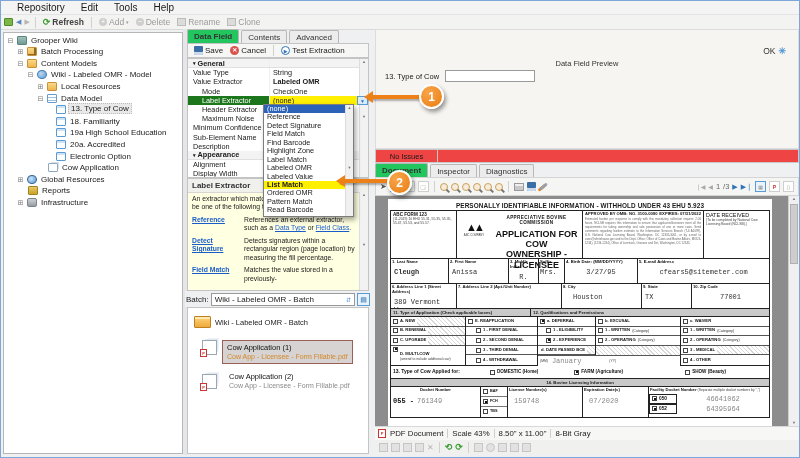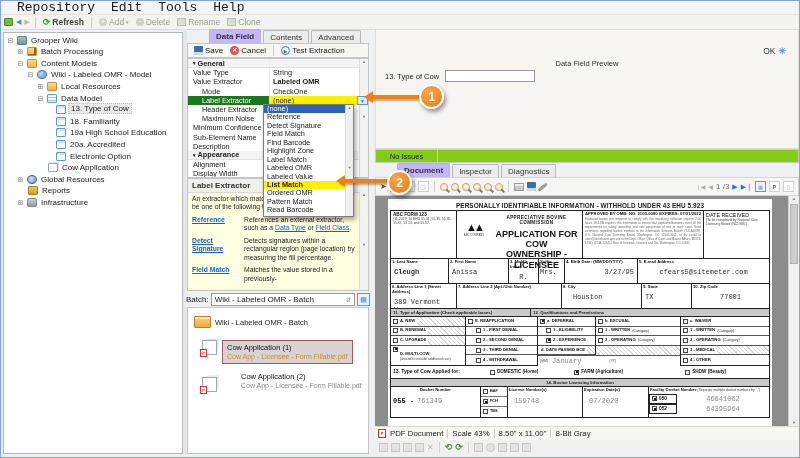--- a/index.html
+++ b/index.html
@@ -2,21 +2,21 @@
 <html><head>
 <meta charset="utf-8">
 <style>
   html,body{margin:0;padding:0;background:#fff;}
   *{box-sizing:border-box;}
   .win{position:relative;width:800px;height:458px;background:#eef0f2;border:1px solid #7da7d9;
        font-family:"Liberation Sans",sans-serif;font-size:9px;color:#1a1a1a;overflow:hidden;}
   
   .menubar{position:absolute;left:0;top:0;right:0;height:14px;background:#f4f4f4;border-bottom:1px solid #e3e3e3;
            display:flex;align-items:center;padding-left:8px;}
-  .menubar span{padding:0 8px;font-size:13px;font-family:Liberation Mono, monospace;}
+  .menubar span{padding:0 8px;font-size:10px;}
   .toolbar{position:absolute;left:0;top:14px;right:0;height:15px;background:#f3f3f1;border-bottom:1px solid #d9d9d9;
            display:flex;align-items:center;gap:3px;padding-left:3px;font-size:8.5px;color:#444;}
   .tbtn{display:flex;align-items:center;gap:2px;padding:0 2px;}
   .tbtn.dis{color:#9a9a9a;}
   .vsep{width:1px;height:11px;background:#d0d0d0;margin:0 2px;}
   .ic{display:inline-block;flex:none;}
   .ic-winback{width:9px;height:8px;background:#7ab648;border:1px solid #4e8b2a;border-radius:1px;}
   .ic-nav{font-size:7px;color:#5b87c5;}
   .ic-nav.dis{color:#b5b5b5;}
   .ic-refresh{color:#3e9c35;font-size:9px;font-weight:bold;}
@@ -37,21 +37,21 @@
   .i-model{background:radial-gradient(circle at 35% 35%,#bcd8f0,#5a9bd5);border:1px solid #3d7ab5;border-radius:50%;}
   .i-table{background:repeating-linear-gradient(#fff 0 2px,#9cc3e5 2px 3px);border:1px solid #6699cc;}
   .i-field{background:#fff;border:1px solid #5a9bd5;box-shadow:inset 0 2px 0 #cfe3f5;}
   .i-docs{background:#fff;border:1px solid #8fa8c0;box-shadow:2px -2px 0 -1px #d7e2ee;}
   .i-globe{background:radial-gradient(circle at 40% 40%,#cfe6f8,#4d8fd0);border:1px solid #33679b;border-radius:50%;}
   .i-infra{background:linear-gradient(#cfd3d8,#959ba3);border:1px solid #7c828a;border-radius:2px;}
   .i-report{background:linear-gradient(#e8c96a,#c9a227);border:1px solid #a3831c;}
   
   .tabstrip{position:absolute;display:flex;align-items:flex-end;font-size:8px;}
   .tab{padding:2px 6px 1px;background:#ececec;border:1px solid #b8b8b8;border-bottom:none;margin-right:2px;border-radius:2px 2px 0 0;color:#333;}
-  .tab.active{background:#c4b5fd;font-weight:bold;padding-bottom:2px;margin-left:22px;}
+  .tab.active{background:#22c55e;font-weight:bold;padding-bottom:2px;}
   .editbar{position:absolute;left:186px;top:42px;width:182px;height:15px;background:#f6f6f4;border:1px solid #c4c4c4;
            display:flex;align-items:center;gap:3px;padding:0 4px;font-size:8px;}
   .ic-floppy{width:9px;height:9px;background:#3a6ea5;border-radius:1px;box-shadow:inset 0 -3px 0 #c9d8ea;}
   .ic-cancel{width:9px;height:9px;background:#d9534f;border-radius:50%;color:#fff;font-size:6px;line-height:9px;text-align:center;font-weight:bold;}
   .ic-play{width:9px;height:9px;background:#fff;border:1px solid #2e75b6;border-radius:50%;color:#2e75b6;font-size:5px;line-height:8px;text-align:center;}
   
   .propgrid{position:absolute;left:186px;top:57px;width:182px;height:120px;background:#fff;border:1px solid #c4c4c4;overflow:hidden;}
   .prow{display:flex;height:9.2px;align-items:center;font-size:7.3px;}
   .prow .pl{width:82px;padding-left:5px;border-right:1px solid #eee;height:100%;display:flex;align-items:center;white-space:nowrap;}
   .prow .pv{flex:1;padding-left:3px;height:100%;display:flex;align-items:center;white-space:nowrap;}
@@ -90,21 +90,21 @@
   .bdoc.sel .box{background:#d6d3d2;border:1px solid #9c5f57;}
   .bdoc.sel .t2{color:#d2882a;}
   
   .preview{position:absolute;left:374px;top:28px;width:424px;height:120px;background:#f7f5f2;border:1px solid #dcdcdc;}
   .okzone{position:absolute;right:12px;top:16px;font-size:8.5px;color:#333;display:flex;gap:3px;align-items:center;}
   .ic-collapse{color:#5b9bd5;font-weight:bold;font-size:9px;}
   .pvtitle{position:absolute;left:0;right:0;top:29px;text-align:center;font-size:7.5px;color:#333;}
   .fieldrow{position:absolute;left:9px;top:40px;display:flex;align-items:center;gap:6px;font-size:7.5px;}
   .fieldrow input{width:90px;height:12px;border:1px solid #9a9a9a;background:#fff;}
   
-  .issues{position:absolute;left:374px;top:148px;width:424px;height:14px;background:#84cc16;border:1px solid #c8c8c8;display:flex;font-size:7.5px;}
+  .issues{position:absolute;left:374px;top:148px;width:424px;height:14px;background:#ef4444;border:1px solid #c8c8c8;display:flex;font-size:7.5px;}
   .issues .cell1{width:62px;border-right:1px solid #c8c8c8;display:flex;align-items:center;justify-content:center;}
   .docbar{position:absolute;left:374px;top:176px;width:424px;height:19px;background:#f5f5f3;border:1px solid #d4d4d4;display:flex;align-items:center;gap:3px;padding:0 4px;}
   .mag{width:8px;height:8px;border:1.6px solid #caa05a;border-radius:50%;position:relative;background:#f6ecd9;}
   .mag::after{content:"";position:absolute;width:4px;height:1.6px;background:#777;right:-3px;bottom:-2px;transform:rotate(45deg);}
   .ic-printer{width:10px;height:8px;background:#c9c9c9;border:1px solid #9a9a9a;box-shadow:inset 0 2px 0 #efefef;}
   .ic-wrench{width:9px;height:3px;background:#9aa0a6;transform:rotate(-40deg);border-radius:2px;box-shadow:-2px 0 0 #e8821e;}
   .pgnav{margin-left:auto;display:flex;align-items:center;gap:3px;font-size:7.5px;color:#666;}
   .nv{font-size:6px;color:#a8a8a8;}
   .nv.blue{color:#2e75b6;font-size:7px;}
   .tgl{width:11px;height:11px;border:1px solid #cfcfcf;background:#fff;font-size:5px;text-align:center;line-height:10px;color:#888;}
@@ -378,21 +378,21 @@
     </div>
     <div class="bdoc sel" style="left:14px;top:32px;display:flex;gap:5px;align-items:flex-start;">
       <span class="pages">
           <span class="pdfbadge">P</span>
         </span>
       <span class="box" style="display:block;padding:2px 4px;min-width:118px;">
         <span class="t1">Cow Application (1)</span><br>
         <span class="t2">Cow App - Licensee - Form Fillable.pdf</span>
       </span>
     </div>
-    <div class="bdoc" style="left:14px;top:62px;display:flex;gap:20px;align-items:flex-end;">
+    <div class="bdoc" style="left:14px;top:62px;display:flex;gap:8px;align-items:center;">
       <span class="pages">
           <span class="pdfbadge">P</span>
         </span>
       <span class="box" style="display:block;padding:2px 4px;min-width:118px;">
         <span class="t1">Cow Application (2)</span><br>
         <span class="t2">Cow App - Licensee - Form Fillable.pdf</span>
       </span>
     </div>
   </div>
 
@@ -494,21 +494,21 @@
           <div class="gc" style="width:30px;">
               <div class="fl" style="padding:1px;">3.  Middle Initial</div>
               <div class="fv" style="padding:2px 3px;text-align:center;">R.</div>
             </div>
           <div class="gc" style="width:26px;">
               <div class="fl" style="padding:1px;">Suffix</div>
               <div class="fv" style="padding:2px 1px;">Mrs.</div>
             </div>
           <div class="gc" style="width:73px;">
               <div class="fl" style="padding:1px;">4.  Birth Date:  (MM/DD/YYYY)</div>
-              <div class="fv" style="padding:2px 3px;text-align:right;">3/27/95</div>
+              <div class="fv" style="padding:2px 3px;text-align:center;">3/27/95</div>
             </div>
           <div style="flex:1;">
               <div class="fl" style="padding:1px;">5.  E-mail Address</div>
               <div class="fv" style="padding:2px 3px;text-align:center;">cfears5@sitemeter.com</div>
             </div>
         </div>
 
         <div style="display:flex;border-bottom:1px solid #222;height:25px;">
           <div class="gc" style="width:66px;">
               <div class="fl" style="padding:1px;">6.  Address Line 1 (Street Address)</div>

